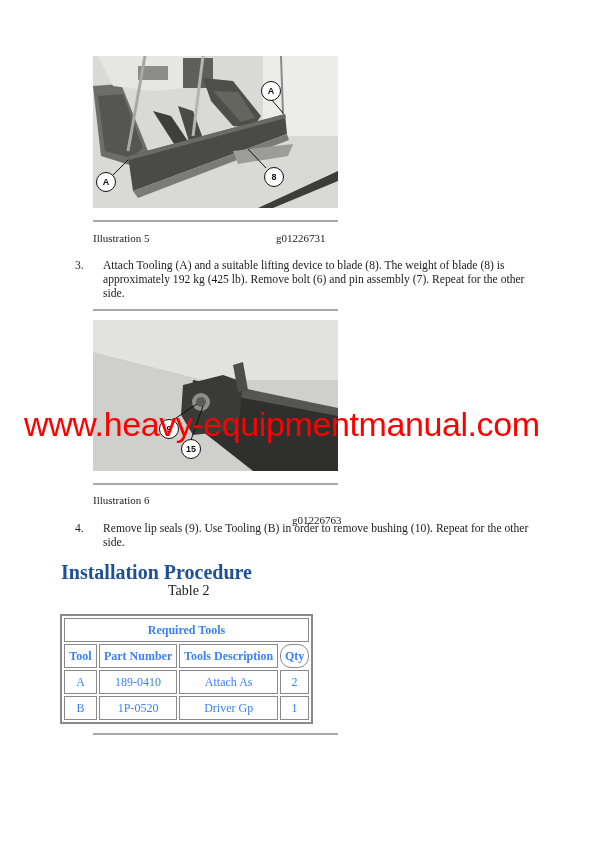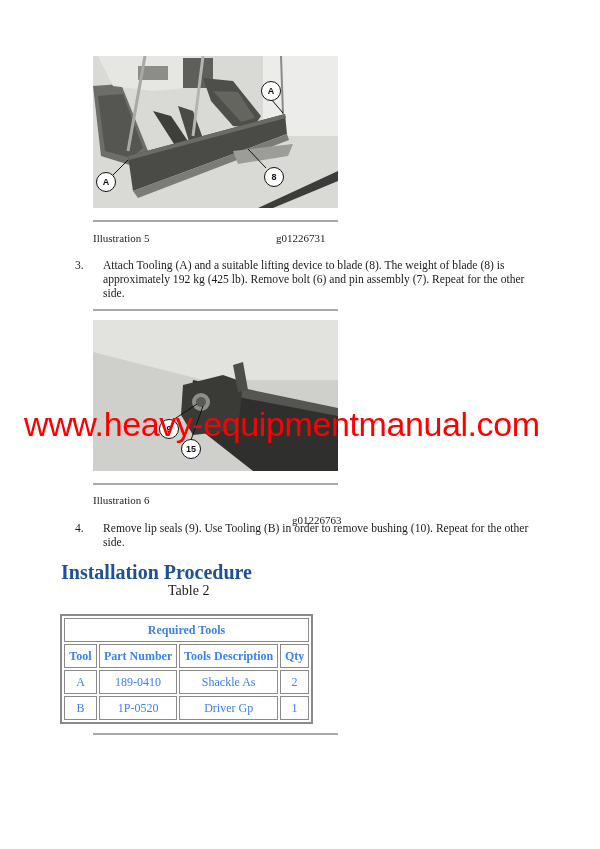--- a/index.html
+++ b/index.html
@@ -213,26 +213,26 @@
 <div class="table-title">Table 2</div>
 <table class="tools">
   <tbody>
       <tr>
     <th colspan="4">Required Tools</th>
   </tr>
   <tr>
     <th style="width:26px;">Tool</th>
     <th style="width:70px;">Part Number</th>
     <th style="width:90px;">Tools Description</th>
-    <th style="width:22px;">Qty</th>
+    <th style="width:22px;border-radius:11px;">Qty</th>
   </tr>
   <tr>
     <td>A</td>
     <td>189-0410</td>
-    <td>Shackle As</td>
+    <td>Attach As</td>
     <td>2</td>
   </tr>
   <tr>
     <td>B</td>
     <td>1P-0520</td>
     <td>Driver Gp</td>
     <td>1</td>
   </tr>
 </tbody>
   </table>

